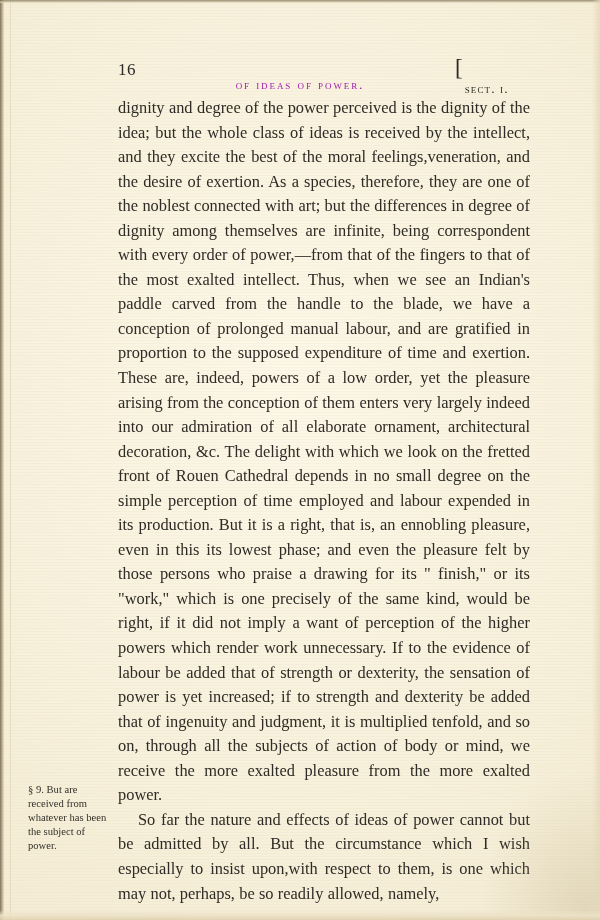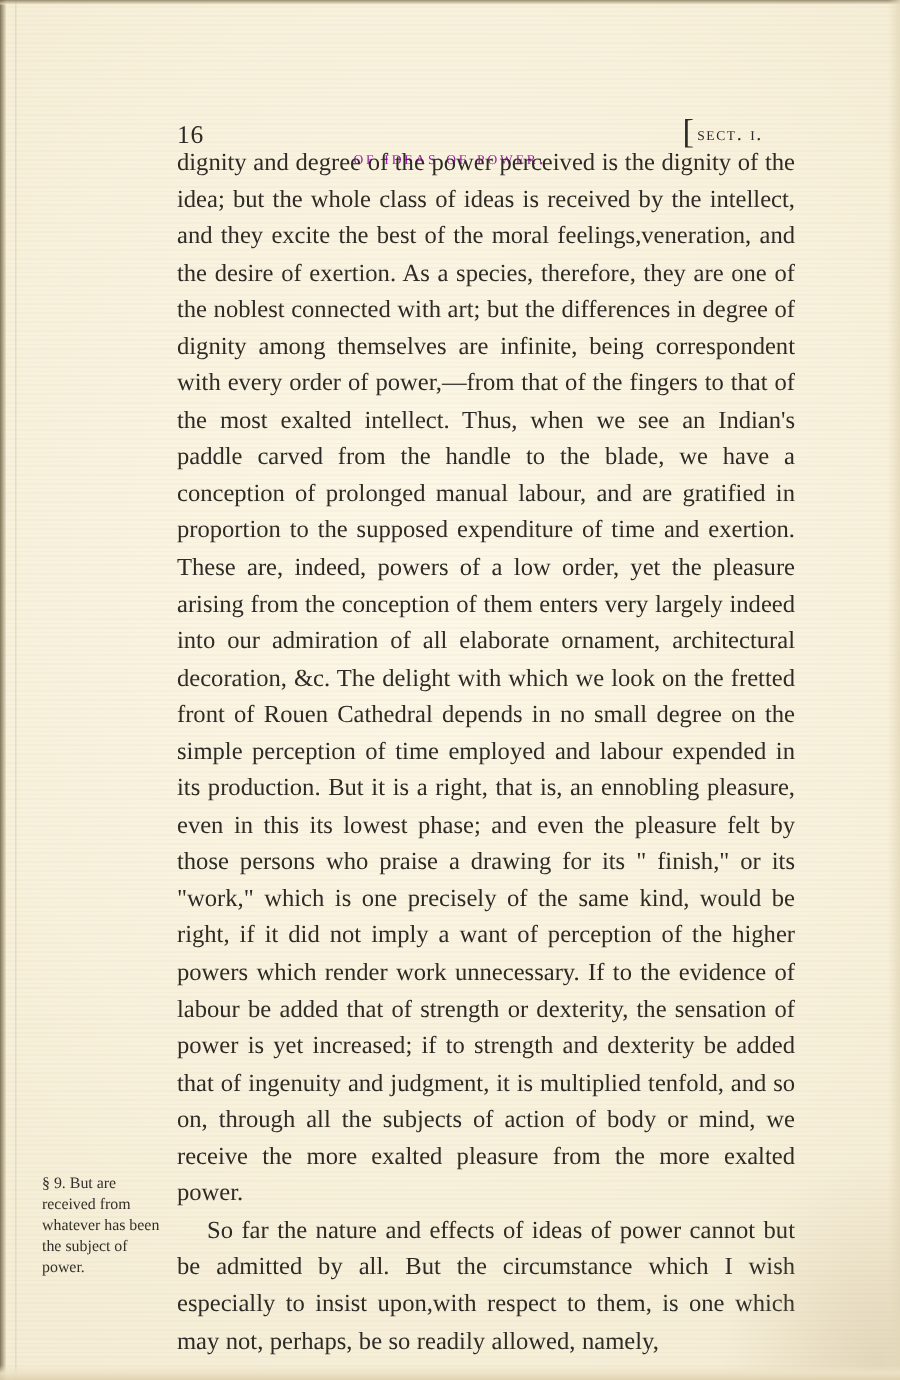--- a/index.html
+++ b/index.html
@@ -83,21 +83,20 @@
     background: radial-gradient(ellipse at 88% 92%, rgba(186,168,128,0.30) 0%, rgba(186,168,128,0) 70%);
     pointer-events: none;
   }
 
   
   .runhead {
     position: absolute;
     left: 0; top: 60px;
     width: 554px;
     height: 24px;
-    margin-top: 20px;
   }
   .folio {
     position: absolute;
     left: 118px; top: 0;
     font-size: 17px;
     color: #2b2a26;
     letter-spacing: .5px;
   }
   .runtitle {
     position: absolute;
@@ -124,21 +123,21 @@
     line-height: 12px;
     position: relative;
     top: 1px;
     margin-right: 1px;
     color: #2b2a26;
   }
   .sect-label {
     font-variant: small-caps;
     text-transform: lowercase;
     position: relative;
-    top: 0;
+    top: 20px;
   }
 
   
   .body-col {
     position: absolute;
     left: 118px;
     top: 96px;
     width: 412px;
   }
   .para {

